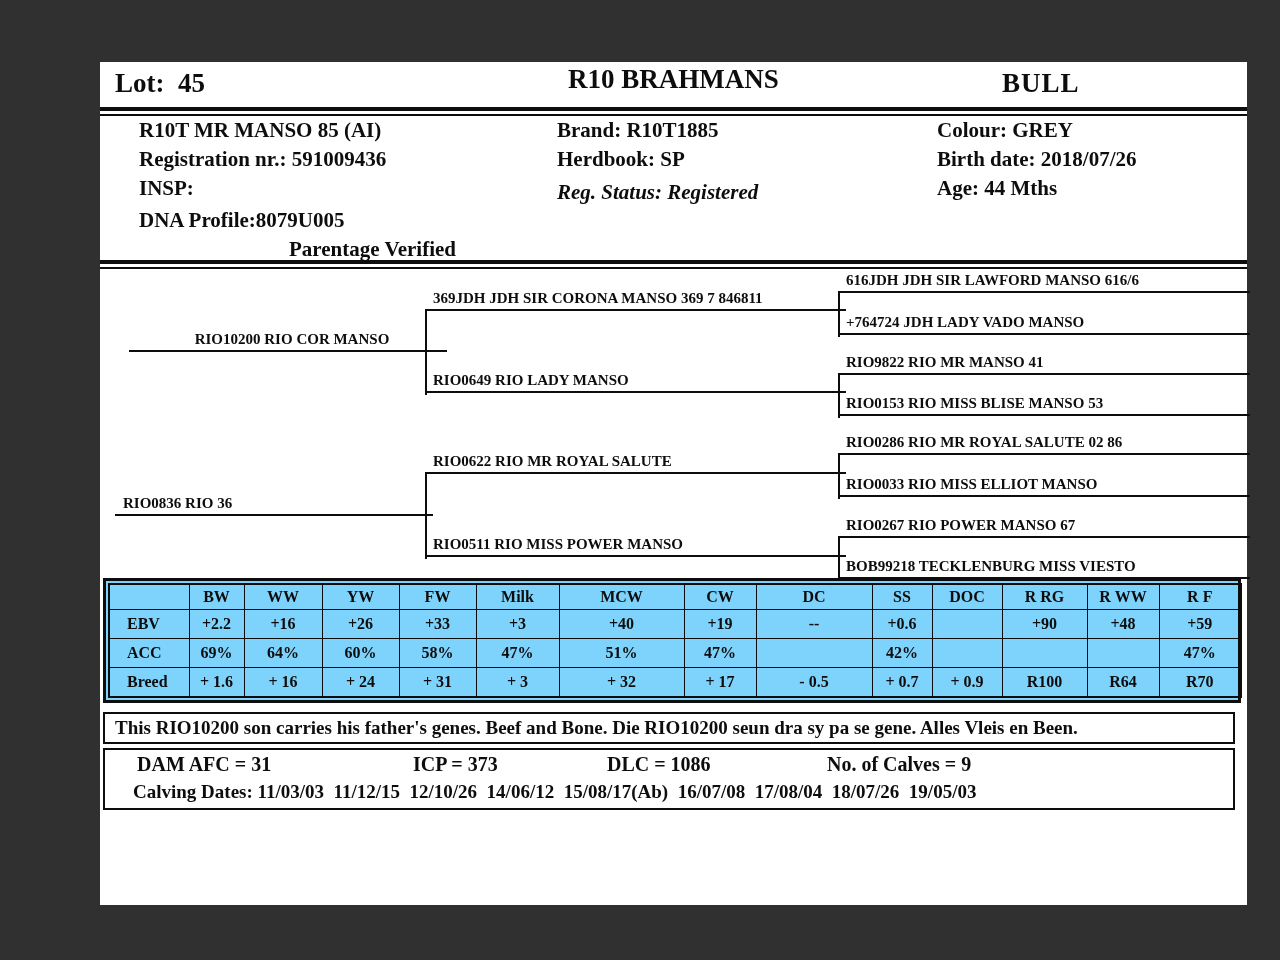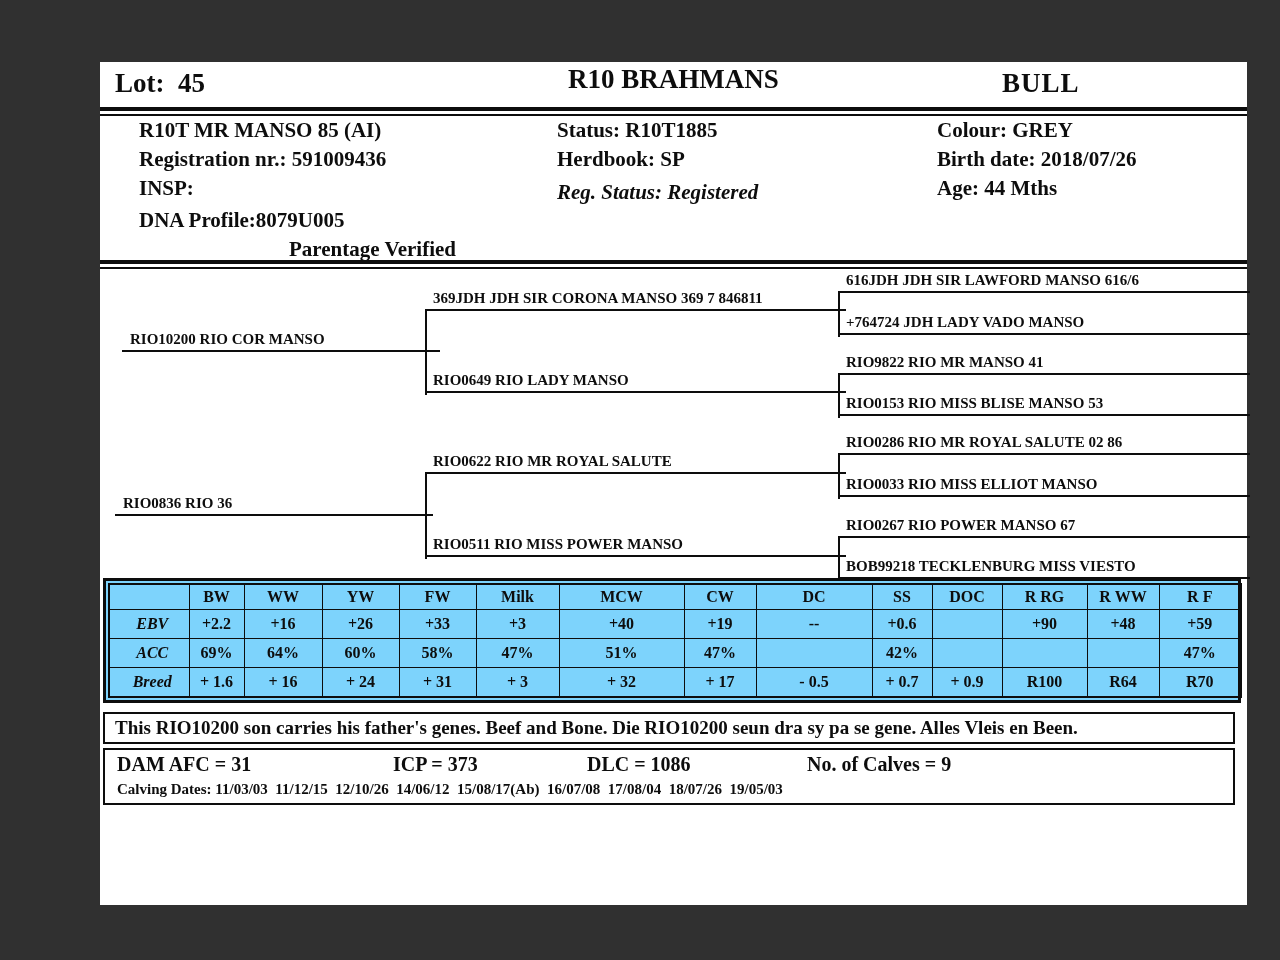--- a/index.html
+++ b/index.html
@@ -28,59 +28,59 @@
   .vline{position:absolute;width:0;border-left:2px solid #0d0d0d;}
 
   
   .ebv-wrap{position:absolute;left:3px;top:516px;width:1128px;border:3px solid #0d0d0d;
         padding:2px;background:#7dd3fc;}
   table.ebv{width:100%;border-collapse:collapse;border:2px solid #0d0d0d;table-layout:fixed;}
   .ebv th,.ebv td{border:1px solid #0d0d0d;font-size:16px;font-weight:700;text-align:center;
         padding:1px 2px;overflow:hidden;}
   .ebv th{height:22px;}
   .ebv td{height:26px;}
-  .ebv .rowlab{text-align:center;padding-left:8px;font-style:italic;}
+  .ebv .rowlab{text-align:left;padding-left:17px;}
 
   
   .note1{position:absolute;left:3px;top:650px;width:1108px;border:2px solid #0d0d0d;
         padding:2px 10px;font-size:19px;line-height:24px;white-space:nowrap;}
   .note2{position:absolute;left:3px;top:686px;width:1128px;border:2px solid #0d0d0d;
         padding:3px 0 5px 0;}
   .stats-line{position:relative;height:28px;font-size:20px;}
-  .stats-line span{position:absolute;top:0;white-space:pre;}
-  .calving-line{padding-left:12px;font-size:15px;white-space:pre;}
+  .stats-line span{position:absolute;top:0;white-space:pre;margin-left:20px;}
+  .calving-line{padding-left:28px;font-size:19px;white-space:pre;}
 </style>
 </head>
 <body>
 
 <div class="page">
 
   <span class="hdr-lot pre">Lot:  45</span>
   <div class="hdr-title">R10 BRAHMANS</div>
   <span class="hdr-cat">BULL</span>
   <div class="double-rule rule1"></div>
 
   <div class="details">
     <span class="detail" style="left:27px;top:0;">R10T MR MANSO 85 (AI)</span>
     <span class="detail" style="left:27px;top:29px;">Registration nr.: 591009436</span>
     <span class="detail" style="left:27px;top:58px;">INSP:</span>
     <span class="detail" style="left:27px;top:90px;">DNA Profile:8079U005</span>
     <span class="detail" style="left:177px;top:119px;">Parentage Verified</span>
 
-    <span class="detail pre" style="left:445px;top:0;">Status:  R10T1885</span>
+    <span class="detail pre" style="left:445px;top:0;">Brand:  R10T1885</span>
     <span class="detail" style="left:445px;top:29px;">Herdbook: SP</span>
     <span class="detail" style="left:445px;top:62px;font-style:italic;">Reg. Status: Registered</span>
 
     <span class="detail pre" style="left:825px;top:0;">Colour:  GREY</span>
     <span class="detail pre" style="left:825px;top:29px;">Birth date:  2018/07/26</span>
     <span class="detail" style="left:825px;top:58px;">Age: 44 Mths</span>
   </div>
   <div class="double-rule rule2"></div>
 
-  <div class="ped" style="left:22px;top:268px;width:310px;">RIO10200 RIO COR MANSO</div>
+  <div class="ped" style="left:29px;top:268px;width:310px;text-align:center;">RIO10200 RIO COR MANSO</div>
   <div class="ped" style="left:15px;top:432px;width:310px;">RIO0836 RIO 36</div>
 
   <div class="ped" style="left:325px;top:227px;width:413px;">369JDH JDH SIR CORONA MANSO 369 7 846811</div>
   <div class="ped" style="left:325px;top:309px;width:413px;">RIO0649 RIO LADY MANSO</div>
   <div class="ped" style="left:325px;top:390px;width:413px;">RIO0622 RIO MR ROYAL SALUTE</div>
   <div class="ped" style="left:325px;top:473px;width:413px;">RIO0511 RIO MISS POWER MANSO</div>
 
   <div class="ped" style="left:738px;top:209px;width:404px;">616JDH JDH SIR LAWFORD MANSO 616/6</div>
   <div class="ped" style="left:738px;top:251px;width:404px;">+764724 JDH LADY VADO MANSO</div>
   <div class="ped" style="left:738px;top:291px;width:404px;">RIO9822 RIO MR MANSO 41</div>

